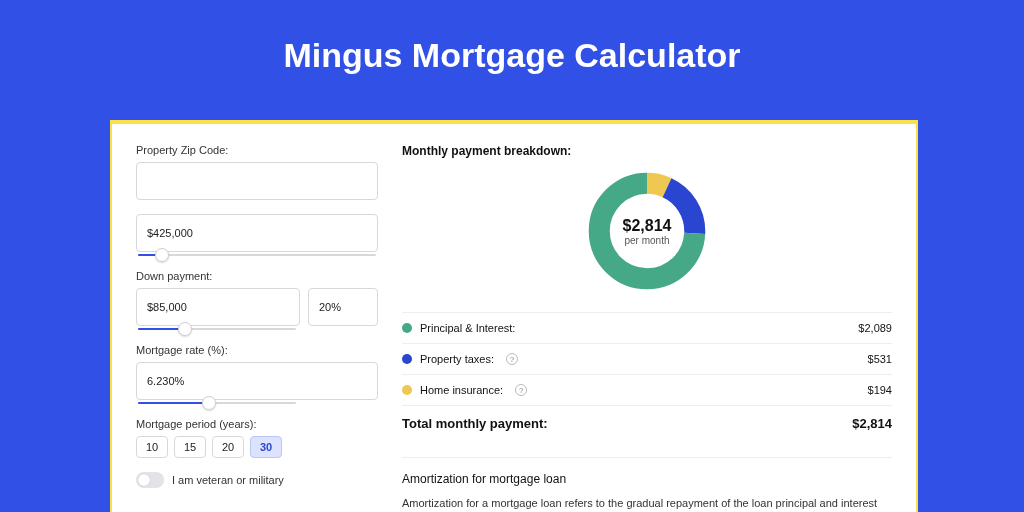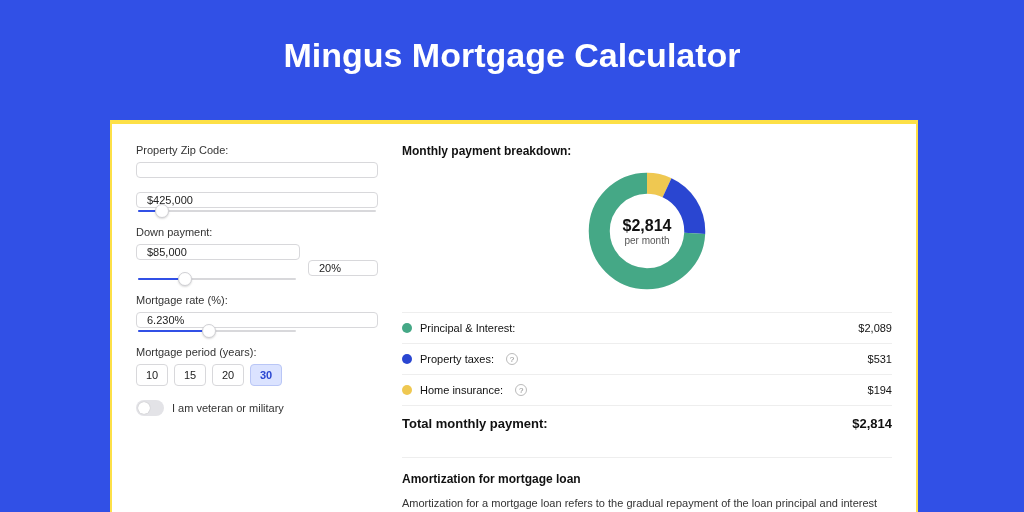--- a/index.html
+++ b/index.html
@@ -4,48 +4,48 @@
 <style>
   * { box-sizing: border-box; margin: 0; padding: 0; font-family: -apple-system, BlinkMacSystemFont, "Segoe UI", Arial, sans-serif; }
   body { width: 1024px; height: 512px; overflow: hidden; background: #3150e6; }
   .stage { width: 1024px; height: 512px; position: relative; }
   .title { color: #fff; font-size: 34px; font-weight: 800; text-align: center; padding-top: 36px; }
   .card-wrap { position: absolute; left: 110px; top: 120px; width: 808px; height: 392px; background: #fde047; padding-top: 4px; }
   .card { margin: 0 2px; background: #fff; height: 100%; padding: 20px 24px 0 24px; display: flex; gap: 24px; }
   .left  { width: 242px; flex: none; font-size: 11px; color: #222; }
   .right { flex: 1; font-size: 11px; color: #111; }
   .label { font-size: 11px; color: #333; margin-bottom: 6px; }
-  .field { width: 100%; height: 16px; border: 1px solid #d8d8db; border-radius: 4px; padding: 0 10px; font-size: 11px; color: #222; }
+  .field { width: 100%; height: 38px; border: 1px solid #d8d8db; border-radius: 4px; padding: 0 10px; font-size: 11px; color: #222; }
   .slider-track { position: relative; height: 2px; background: #d8d8db; margin: 2px 2px 14px 2px; border-radius: 2px; }
   .slider-fill  { position: absolute; left: 0; top: 0; height: 2px; background: #3150e6; border-radius: 2px; }
   .slider-thumb { position: absolute; top: -6px; width: 14px; height: 14px; background: #fff; border: 1px solid #d0d0d4; border-radius: 50%; box-shadow: 0 1px 2px rgba(0,0,0,.15); }
   .row2 { display: flex; gap: 8px; }
   .row2 .field:first-child { flex: 1; }
-  .row2 .field:last-child { width: 70px; flex: none; margin-top: 16px; }
+  .row2 .field:last-child { width: 70px; flex: none; }
   .pills { display: flex; gap: 6px; margin-bottom: 14px; }
   .pill  { width: 32px; height: 22px; border: 1px solid #d8d8db; border-radius: 4px; font-size: 11px; display: flex; align-items: center; justify-content: center; cursor: pointer; }
   .pill.active { background: #dbe3ff; border-color: #b9c6f6; color: #2a46d1; font-weight: 600; }
   .vet-row { display: flex; align-items: center; gap: 8px; font-size: 11px; color: #333; }
   .switch { width: 28px; height: 16px; border-radius: 999px; background: #e3e3e7; position: relative; display: inline-block; }
   .switch .knob { position: absolute; left: 2px; top: 2px; width: 12px; height: 12px; border-radius: 50%; background: #fff; box-shadow: 0 0 1px rgba(0,0,0,.3); }
   .section-head { font-size: 12px; font-weight: 700; color: #111; margin-bottom: 10px; }
   .donut-wrap { display: flex; justify-content: center; margin-bottom: 18px; }
   .donut-box  { position: relative; width: 126px; height: 126px; }
   .donut-box svg { display: block; }
   .donut-center { position: absolute; inset: 0; display: flex; flex-direction: column; align-items: center; justify-content: center; }
   .donut-val { font-size: 16px; font-weight: 800; color: #111; }
   .donut-sub { font-size: 10px; color: #555; }
   .legend-row { display: flex; align-items: center; justify-content: space-between; padding: 9px 0; border-top: 1px solid #eee; font-size: 11px; }
   .legend-row:first-of-type { border-top: 1px solid #eee; }
   .legend-left { display: flex; align-items: center; gap: 8px; }
   .dot { width: 10px; height: 10px; border-radius: 50%; display: inline-block; }
   .q { width: 12px; height: 12px; border: 1px solid #bbb; border-radius: 50%; color: #888; font-size: 8px; display: inline-flex; align-items: center; justify-content: center; margin-left: 4px; cursor: default; }
   .legend-total { border-top: 1px solid #eee; padding: 10px 0; display: flex; justify-content: space-between; font-size: 13px; font-weight: 700; }
   .amort-box { margin-top: 16px; border-top: 1px solid #eee; padding-top: 14px; }
-  .amort-head { font-size: 12px; font-weight: 700; margin-bottom: 10px; }
+  .amort-head { font-size: 12px; font-weight: 400; margin-bottom: 10px; }
   .amort-text { font-size: 11px; color: #333; line-height: 1.4; }
 </style>
 </head>
 <body>
 
 <div class="stage">
   <div class="title">Mingus Mortgage Calculator</div>
 
   <div class="card-wrap">
     <div class="card">

